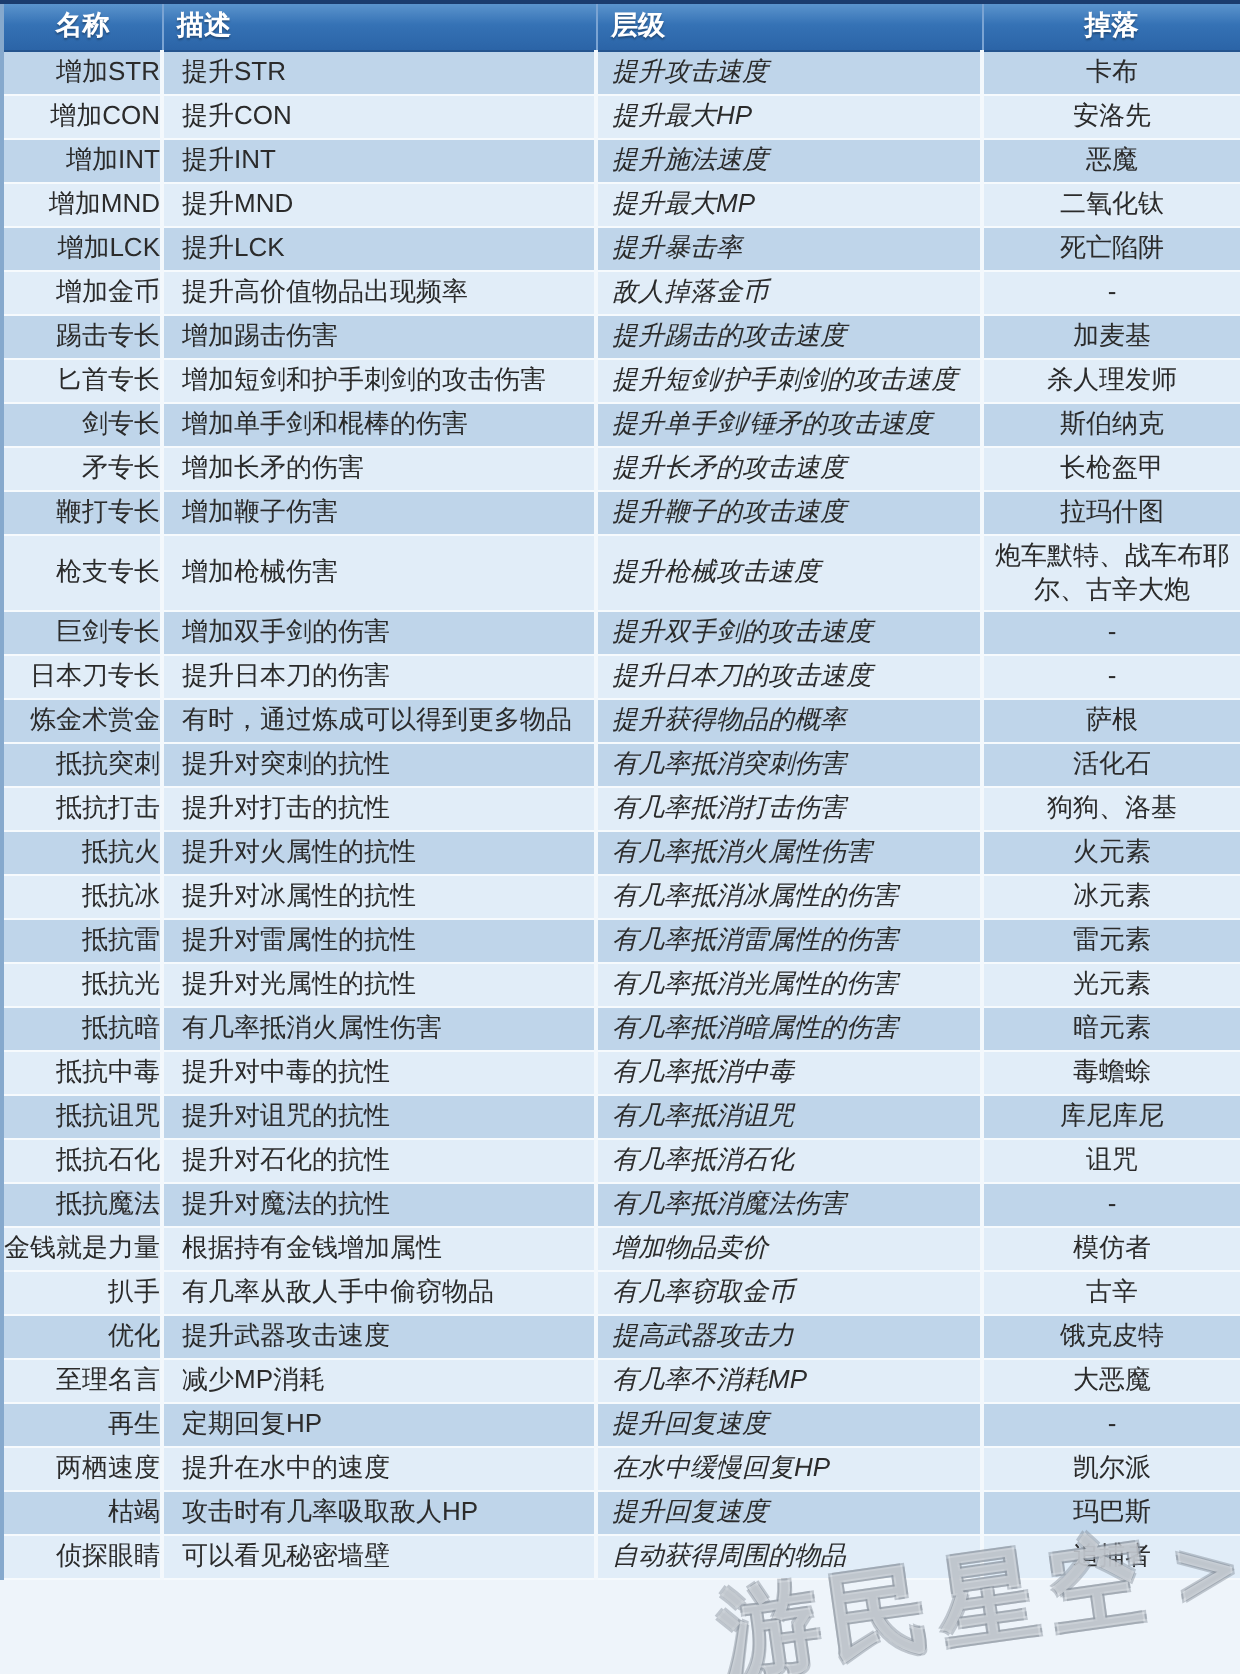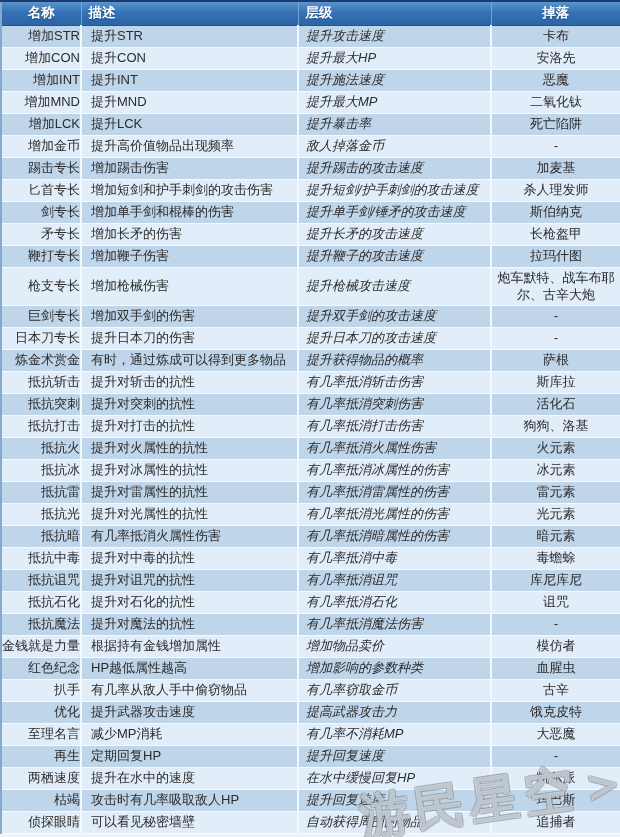--- a/index.html
+++ b/index.html
@@ -185,26 +185,20 @@
       <td class="cell-desc">提升日本刀的伤害</td>
       <td class="cell-tier">提升日本刀的攻击速度</td>
       <td class="cell-drop">-</td>
     </tr>
         <tr class="r-odd">
       <td class="cell-name">炼金术赏金</td>
       <td class="cell-desc">有时，通过炼成可以得到更多物品</td>
       <td class="cell-tier">提升获得物品的概率</td>
       <td class="cell-drop">萨根</td>
     </tr>
-        <tr class="r-even">
-      <td class="cell-name">抵抗斩击</td>
-      <td class="cell-desc">提升对斩击的抗性</td>
-      <td class="cell-tier">有几率抵消斩击伤害</td>
-      <td class="cell-drop">斯库拉</td>
-    </tr>
         <tr class="r-odd">
       <td class="cell-name">抵抗突刺</td>
       <td class="cell-desc">提升对突刺的抗性</td>
       <td class="cell-tier">有几率抵消突刺伤害</td>
       <td class="cell-drop">活化石</td>
     </tr>
         <tr class="r-even">
       <td class="cell-name">抵抗打击</td>
       <td class="cell-desc">提升对打击的抗性</td>
       <td class="cell-tier">有几率抵消打击伤害</td>
@@ -263,26 +257,20 @@
       <td class="cell-desc">提升对魔法的抗性</td>
       <td class="cell-tier">有几率抵消魔法伤害</td>
       <td class="cell-drop">-</td>
     </tr>
         <tr class="r-even">
       <td class="cell-name">金钱就是力量</td>
       <td class="cell-desc">根据持有金钱增加属性</td>
       <td class="cell-tier">增加物品卖价</td>
       <td class="cell-drop">模仿者</td>
     </tr>
-        <tr class="r-odd">
-      <td class="cell-name">红色纪念</td>
-      <td class="cell-desc">HP越低属性越高</td>
-      <td class="cell-tier">增加影响的参数种类</td>
-      <td class="cell-drop">血腥虫</td>
-    </tr>
         <tr class="r-even">
       <td class="cell-name">扒手</td>
       <td class="cell-desc">有几率从敌人手中偷窃物品</td>
       <td class="cell-tier">有几率窃取金币</td>
       <td class="cell-drop">古辛</td>
     </tr>
         <tr class="r-odd">
       <td class="cell-name">优化</td>
       <td class="cell-desc">提升武器攻击速度</td>
       <td class="cell-tier">提高武器攻击力</td>

